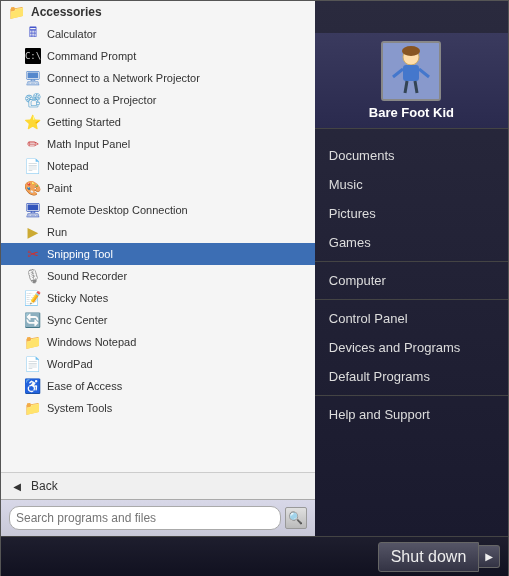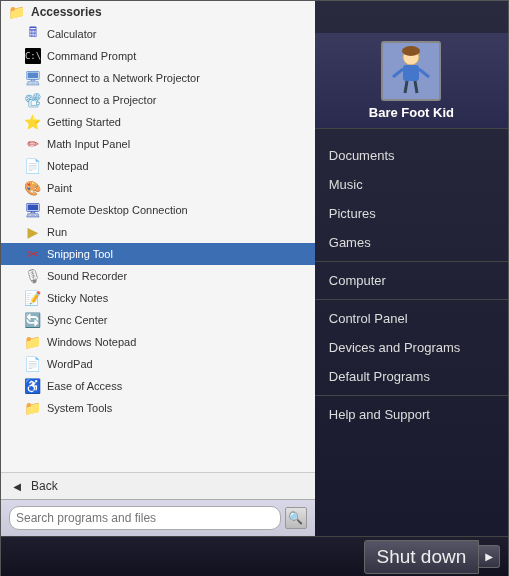--- a/index.html
+++ b/index.html
@@ -250,21 +250,21 @@
       padding: 0 8px;
     }
 
     .shutdown-btn {
       display: flex;
       align-items: center;
       background: linear-gradient(to bottom, #555566, #333344);
       border: 1px solid #666;
       border-radius: 3px 0 0 3px;
       padding: 5px 12px;
-      font-size: 19px;
+      font-size: 16px;
       color: #eee;
       cursor: pointer;
     }
 
     .shutdown-arrow-btn {
       display: flex;
       align-items: center;
       justify-content: center;
       background: linear-gradient(to bottom, #555566, #333344);
       border: 1px solid #666;

